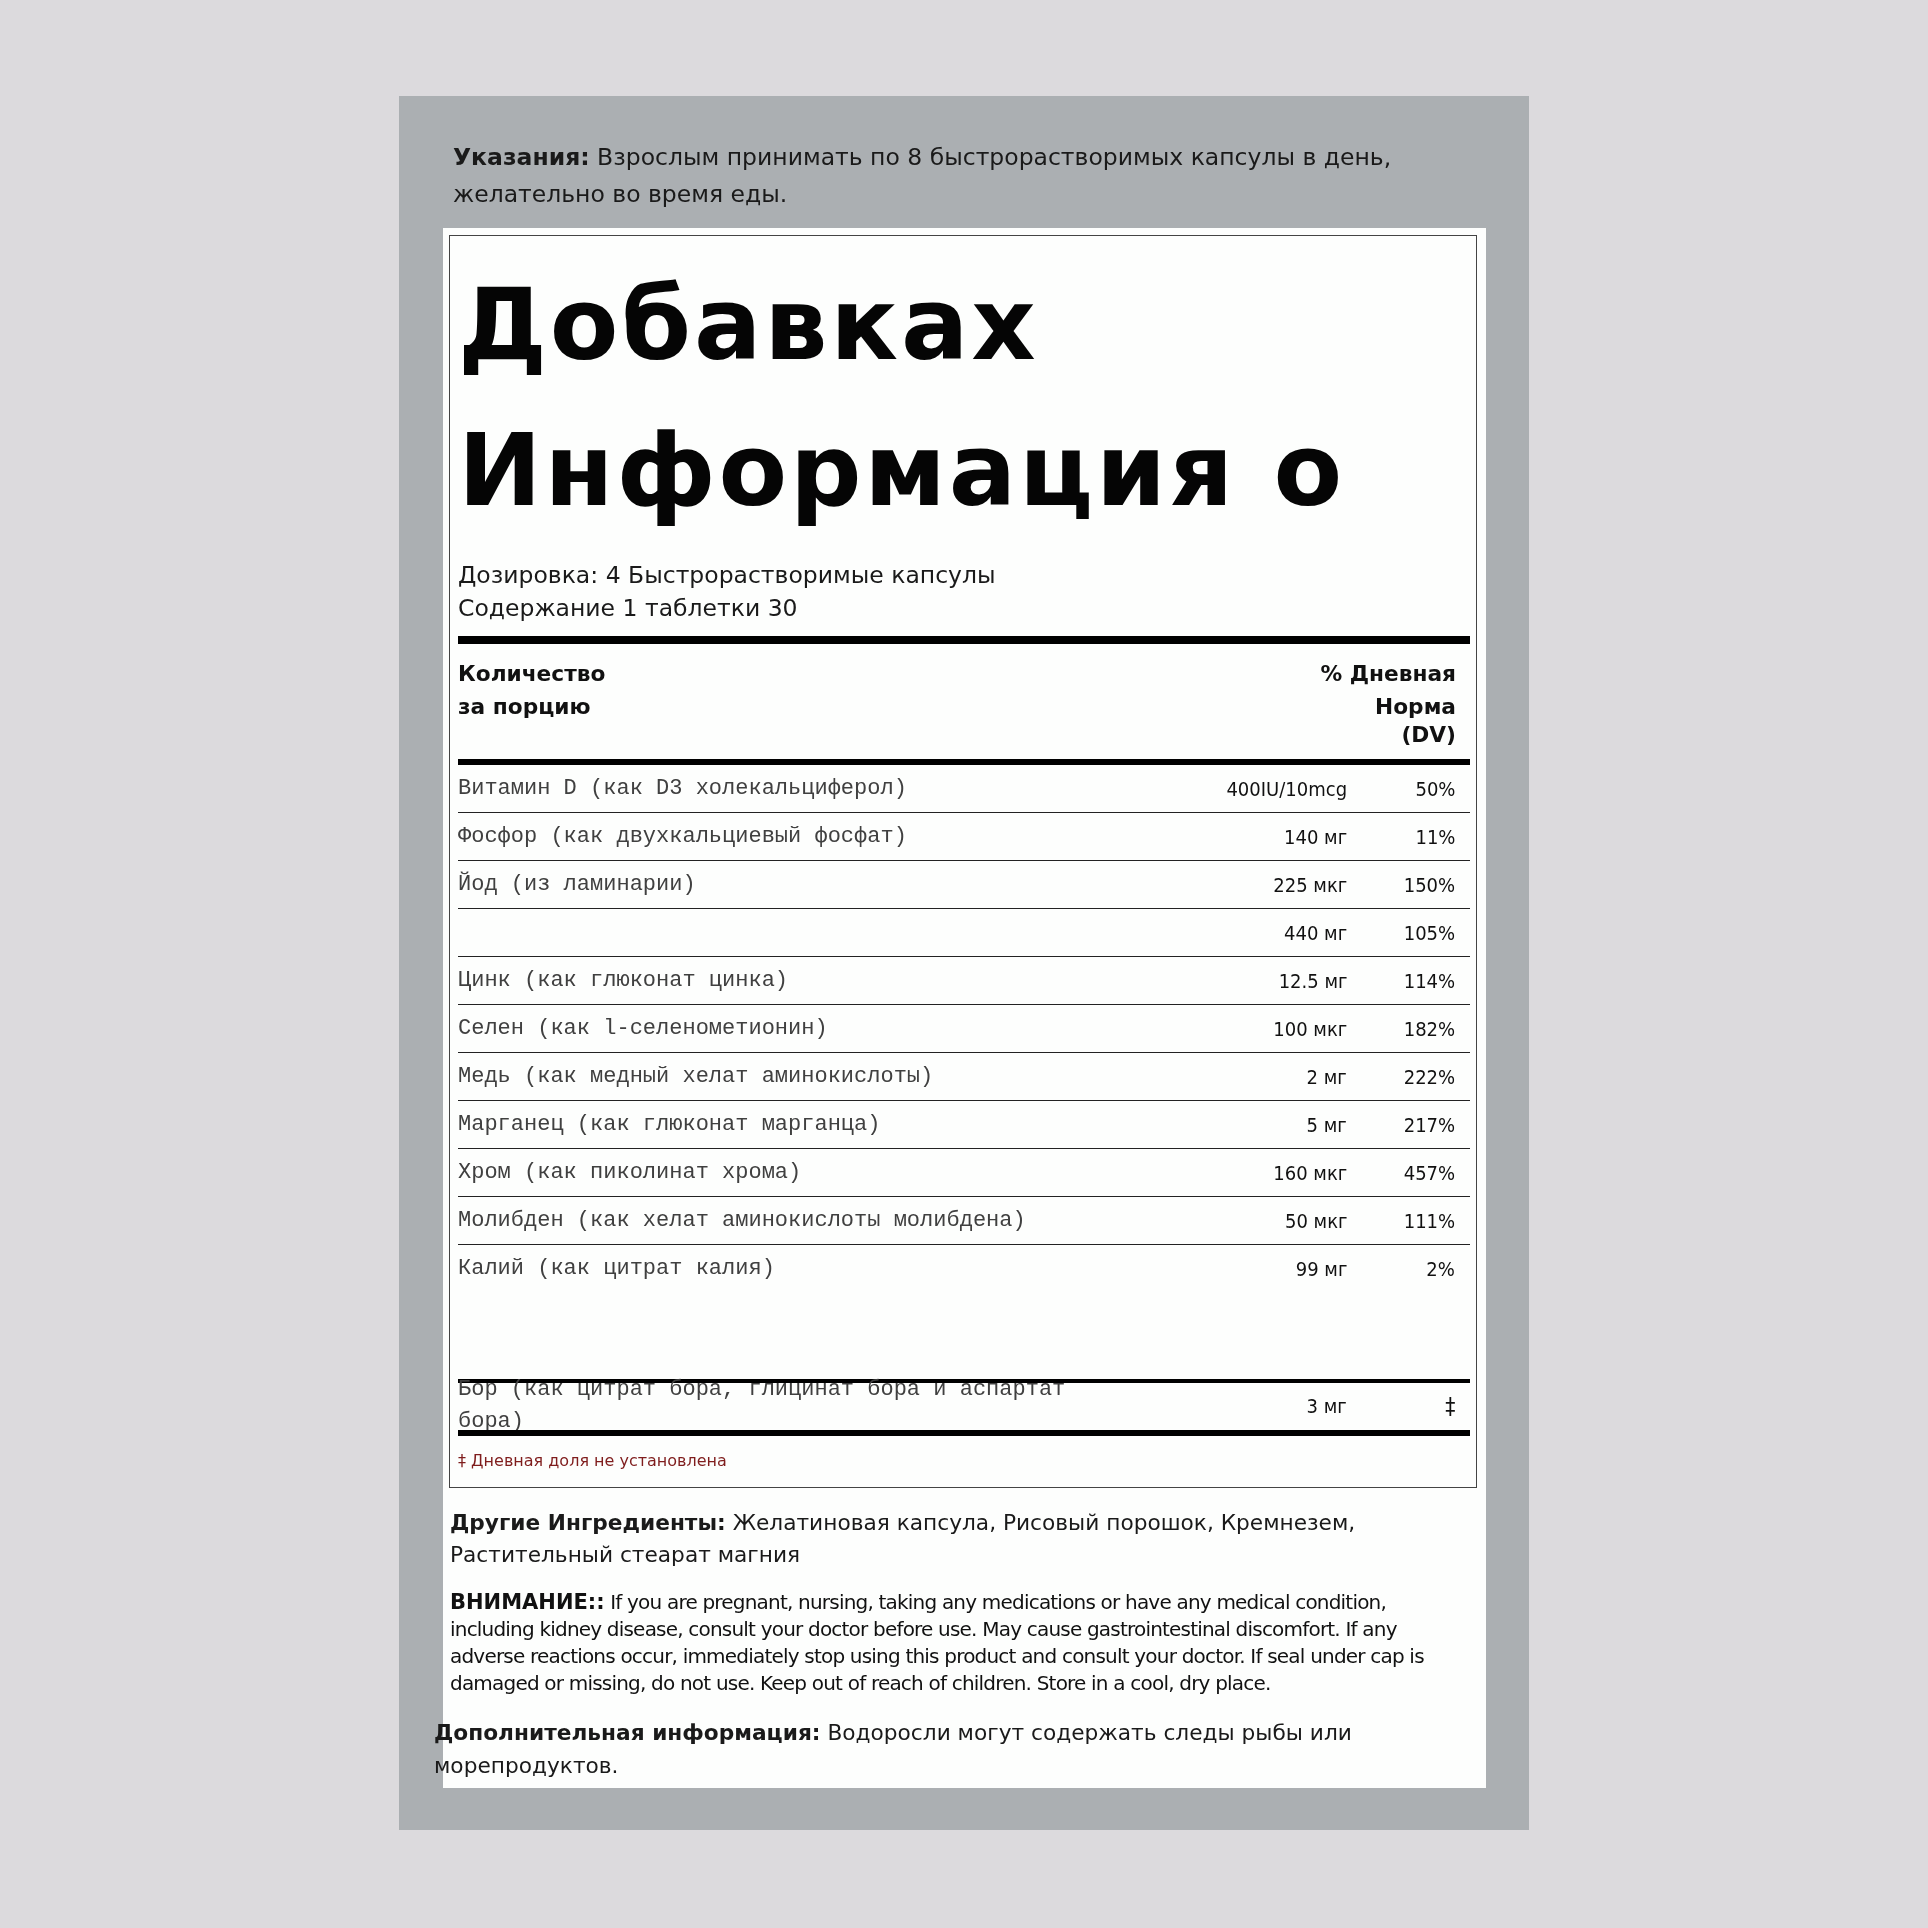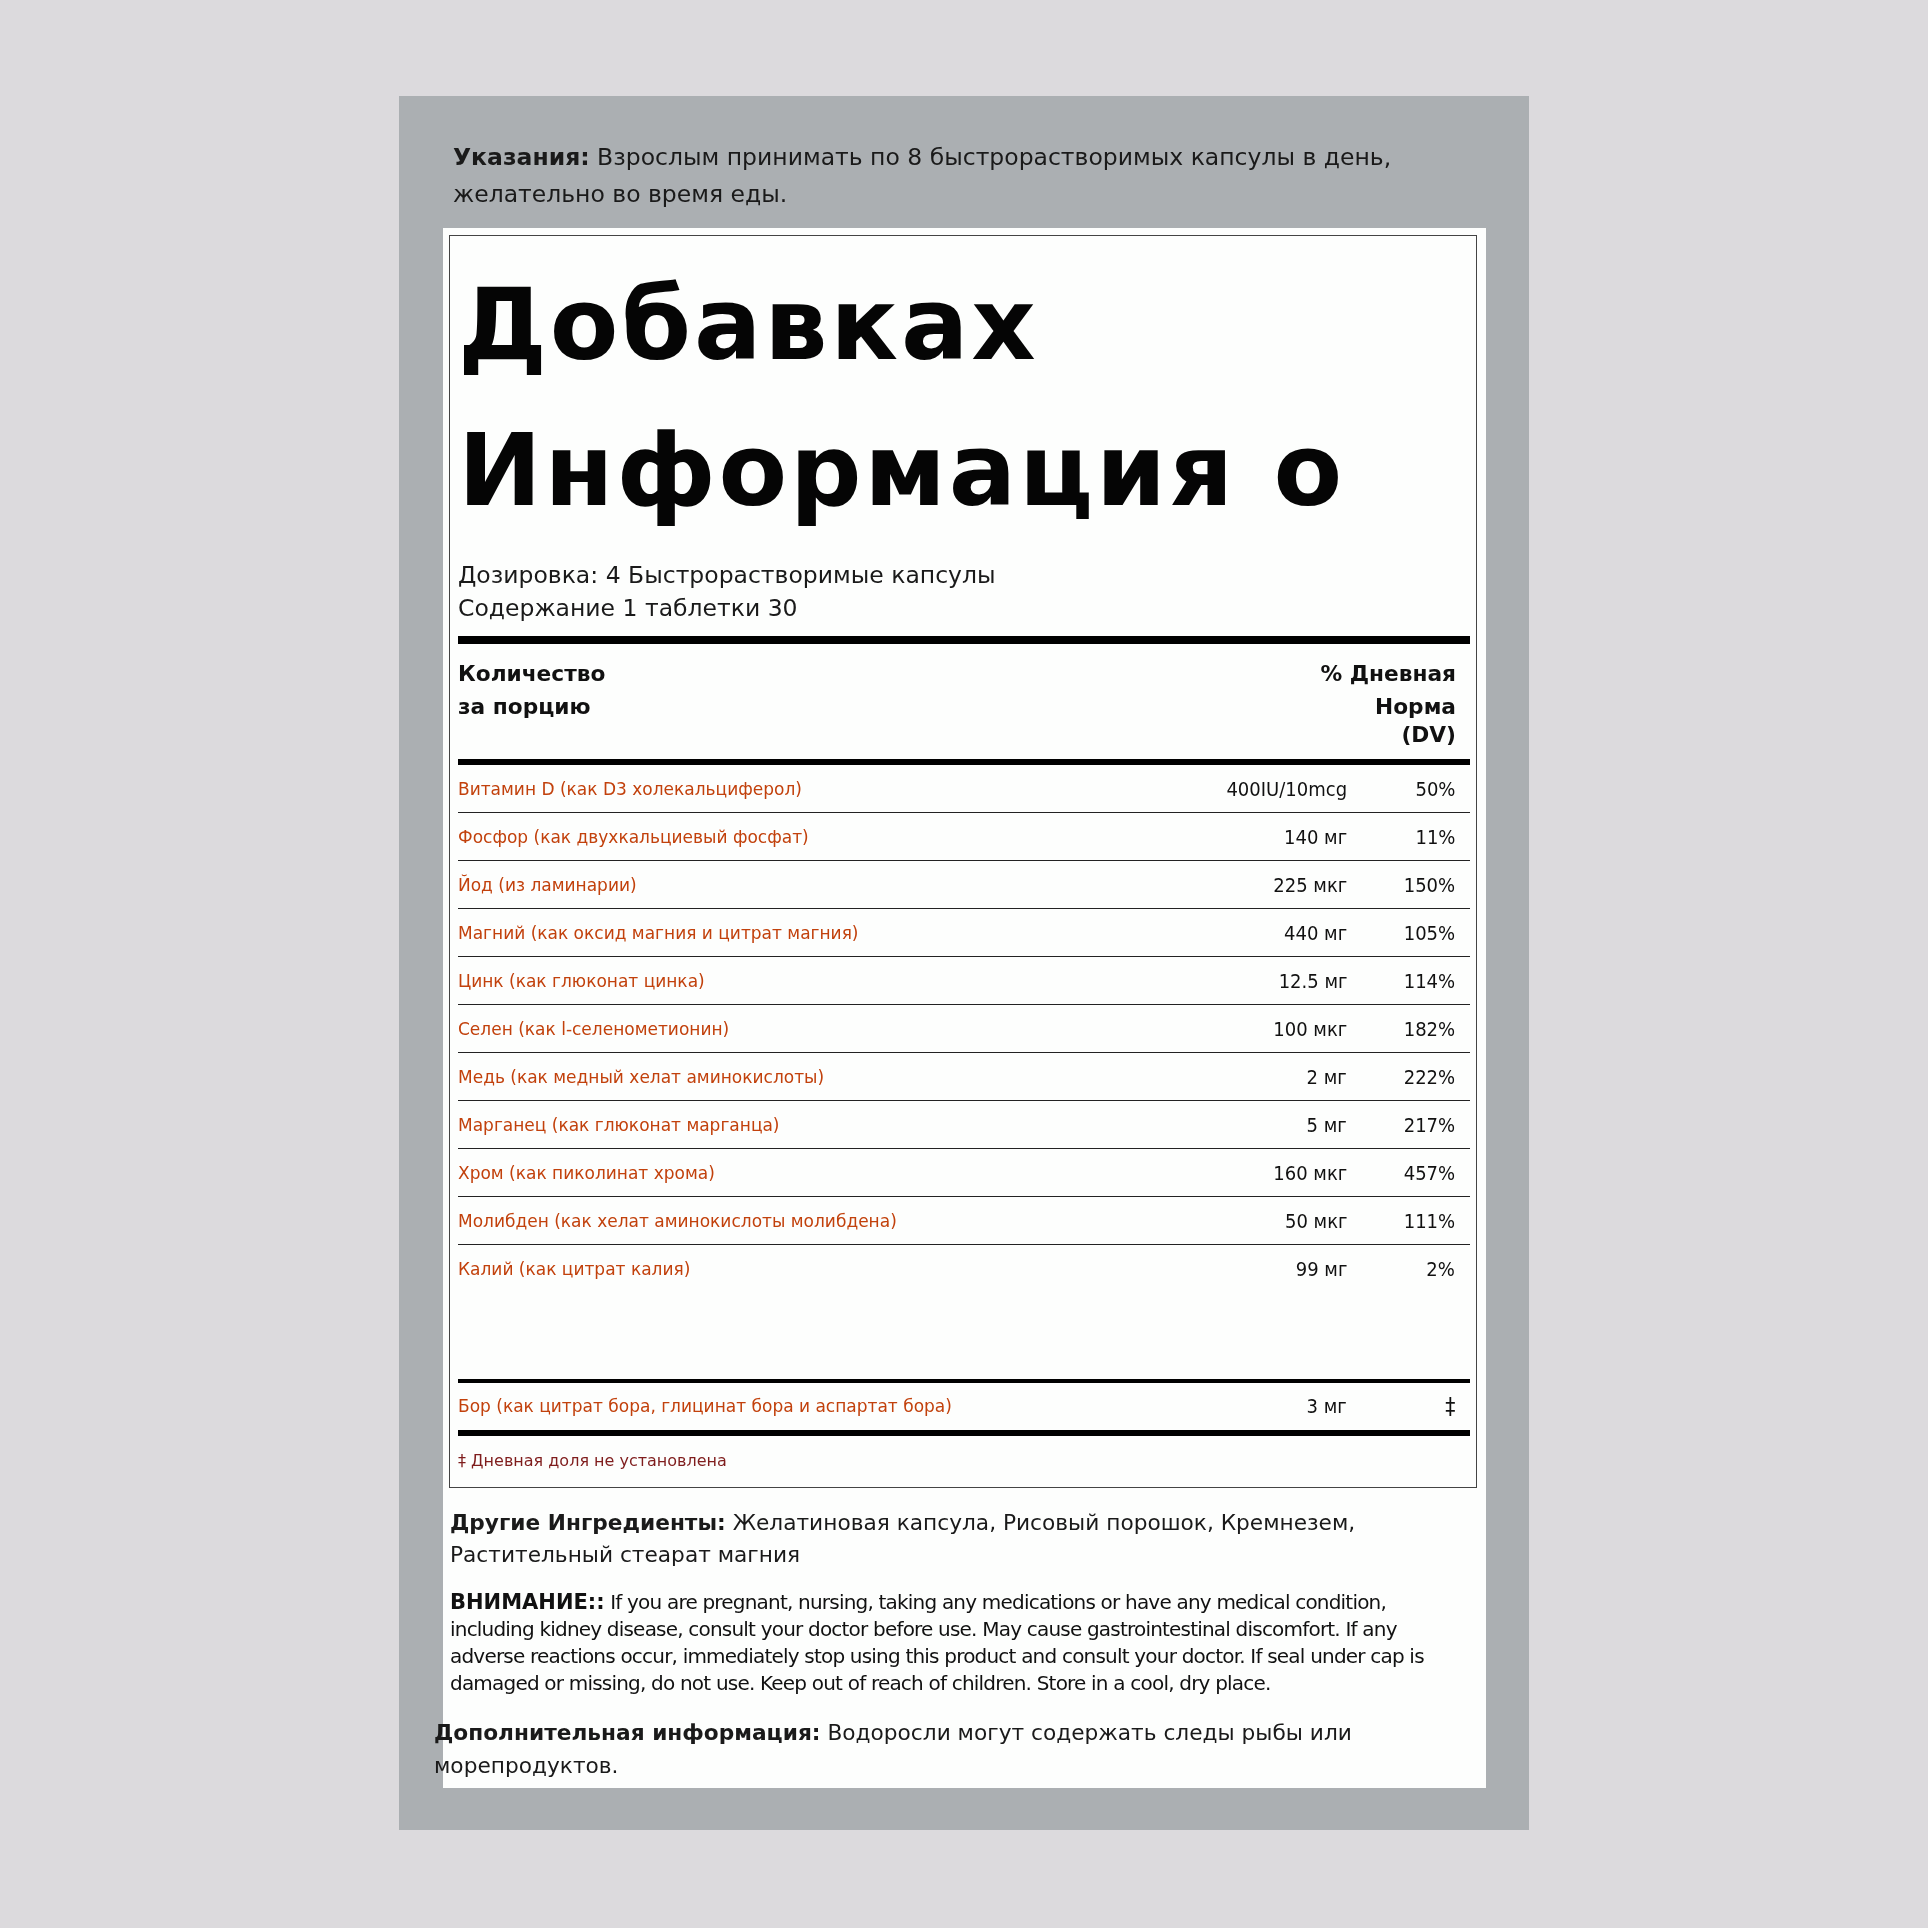--- a/index.html
+++ b/index.html
@@ -24,21 +24,21 @@
   }
   .serving { position:absolute; left:458px; font-size:23.5px; color:#1a1a1a; }
   .rule { position:absolute; left:458px; width:1012px; background:#000; }
   .hdr { position:absolute; font-size:21.7px; font-weight:bold; line-height:33px; color:#111; }
   .hdr.right { text-align:right; }
   .hdr .dv { display:block; line-height:24.5px; }
   .rows { position:absolute; left:458px; top:765px; width:1012px; }
   .row { position:relative; height:47px; border-bottom:1.9px solid #222; }
   .row.tall { height:96px; }
   .row.last { border-bottom:none; }
-  .row .name { position:absolute; left:0; top:0; width:678px; height:100%; display:flex; align-items:center; font-size:17px; line-height:32px; color:#c2410c; }
+  .row .name { position:absolute; left:0; top:0; width:678px; height:100%; display:flex; align-items:center; font-size:22px; line-height:32px; color:#404040;font-family:Liberation Mono, monospace; }
   .row .amt { position:absolute; right:123px; top:0; height:100%; display:flex; align-items:center; font-size:20px; color:#111; transform:scaleX(0.9); transform-origin:right center; }
   .row .dvv { position:absolute; right:15px; top:0; height:100%; display:flex; align-items:center; font-size:20px; color:#111; transform:scaleX(0.9); transform-origin:right center; }
   .row .dvv.dagger { font-size:22.6px; }
   .boron { position:absolute; left:458px; top:1382px; width:1012px; height:48px; }
   .footnote { position:absolute; left:458px; top:1451px; font-size:16px; color:#7f1d1d; }
   .other { position:absolute; left:450px; top:1507px; width:1017px; font-size:21.7px; line-height:32px; color:#1a1a1a; }
   .warning { position:absolute; left:450px; top:1589px; width:1017px; font-size:20px; line-height:27px; color:#111; }
   .warning .body { display:inline; letter-spacing:-0.8px; }
   .additional { position:absolute; left:434px; top:1716px; width:1017px; font-size:21.7px; line-height:33px; color:#1a1a1a; }
 </style>
@@ -86,21 +86,20 @@
     <div class="name">Фосфор (как двухкальциевый фосфат)</div>
     <div class="amt">140 мг</div>
     <div class="dvv">11%</div>
   </div>
   <div class="row">
     <div class="name">Йод (из ламинарии)</div>
     <div class="amt">225 мкг</div>
     <div class="dvv">150%</div>
   </div>
   <div class="row">
-    <div class="name">Магний (как оксид магния и цитрат магния)</div>
     <div class="amt">440 мг</div>
     <div class="dvv">105%</div>
   </div>
   <div class="row">
     <div class="name">Цинк (как глюконат цинка)</div>
     <div class="amt">12.5 мг</div>
     <div class="dvv">114%</div>
   </div>
   <div class="row">
     <div class="name">Селен (как l-селенометионин)</div>

